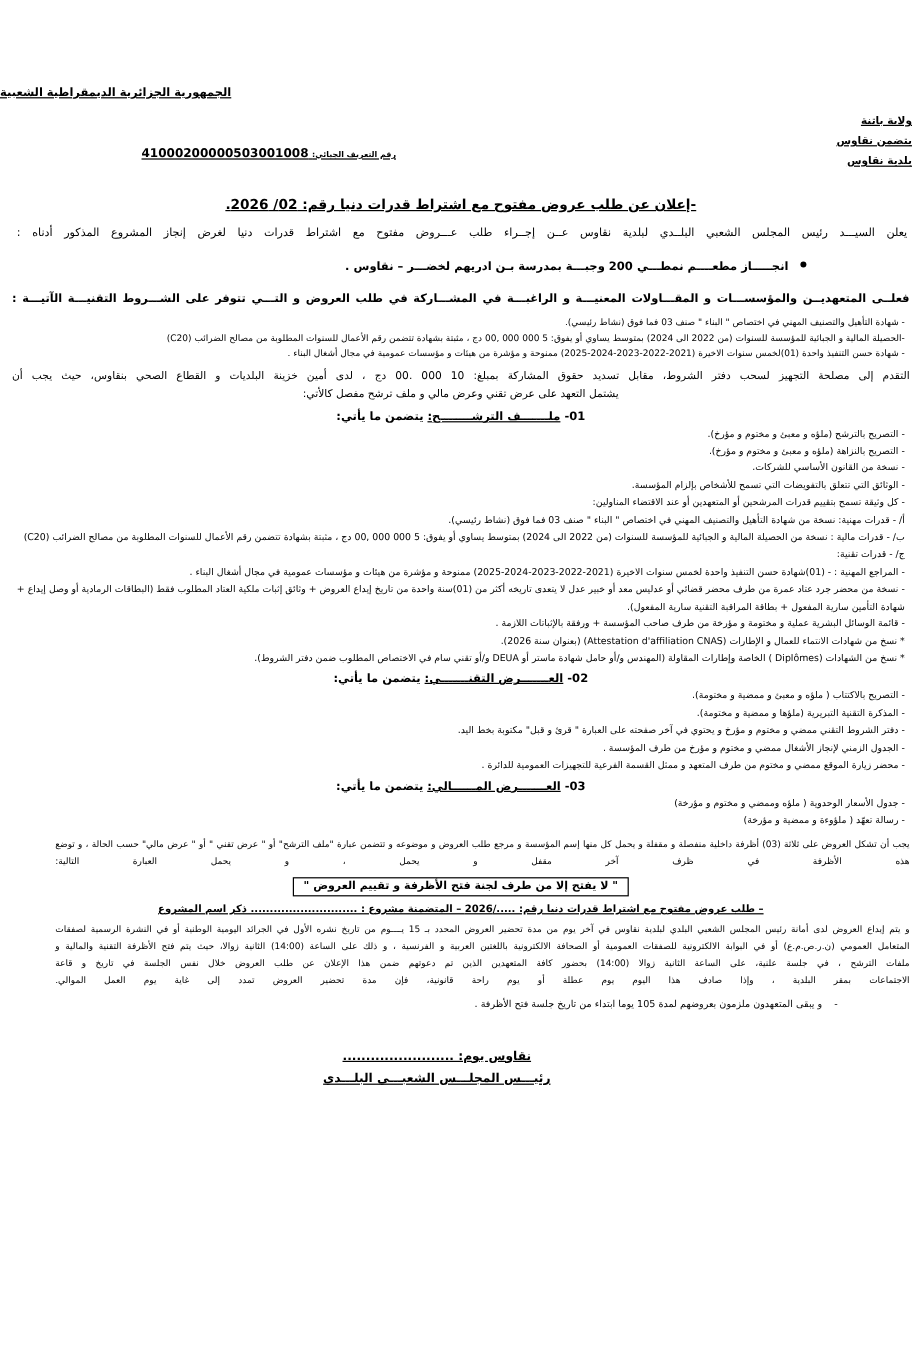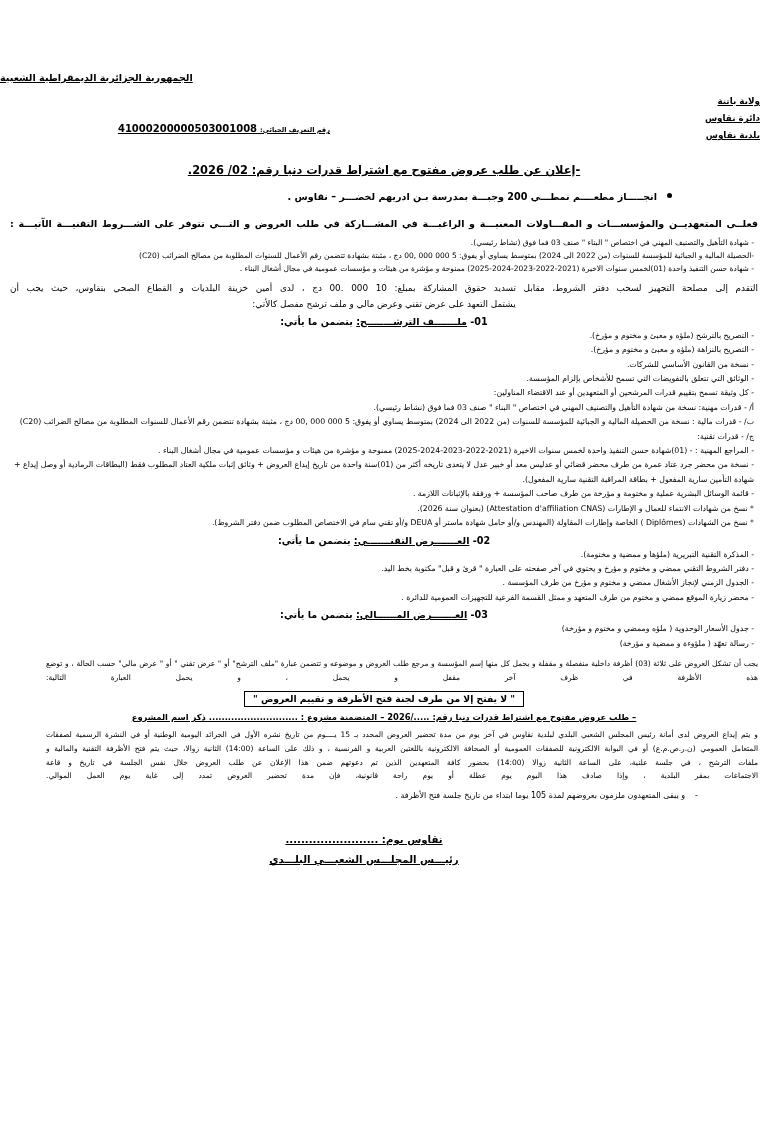--- a/index.html
+++ b/index.html
@@ -229,33 +229,34 @@
 
 <div class="page">
 
   <div class="republic rtl">
     <span>الجمهورية الجزائرية الديمقراطية الشعبية</span>
   </div>
 
   <div class="head-row">
     <div class="admin-block rtl">
       <div><span>ولاية باتنة</span></div>
-      <div><span>دائرة نقاوس</span></div>
+      <div><span>يتضمن نقاوس</span></div>
       <div><span>بلدية نقاوس</span></div>
     </div>
     <div class="nif-block rtl">
       <span class="nif-label">رقم التعريف الجبائي:</span>
       <span class="nif-value">41000200000503001008</span>
     </div>
   </div>
 
   <div class="main-title rtl">
     <span>-إعلان عن طلب عروض مفتوح مع اشتراط قدرات دنيا رقم: 02/ 2026.</span>
   </div>
 
+  <div class="intro rtl">يعلن السيـــد رئيس المجلس الشعبي البلــدي لبلدية نقاوس عــن إجــراء طلب عـــروض مفتوح مع اشتراط قدرات دنيا لغرض إنجاز المشروع المذكور أدناه :</div>
 
   <div class="project-line rtl">
     <span class="bullet"></span>
     <span class="project-text">انجـــــاز مطعــــم نمطـــي 200 وجبـــة بمدرسة بـن ادريهم لخضـــر – نقاوس .</span>
   </div>
 
   <div class="cond-intro rtl">فعلــى المتعهديــن والمؤسســـات و المقـــاولات المعنيـــة و الراغبـــة في المشـــاركة في طلب العروض و التـــي تتوفر على الشـــروط التقنيـــة الآتيـــة :</div>
 
   <div class="cond-list rtl">
     <div class="ln">- شهادة التأهيل والتصنيف المهني في اختصاص " البناء " صنف 03 فما فوق (نشاط رئيسي).</div>
@@ -286,20 +287,21 @@
     <div class="ln">* نسخ من شهادات الانتماء للعمال و الإطارات (Attestation d'affiliation CNAS) (بعنوان سنة 2026).</div>
     <div class="ln">* نسخ من الشهادات (Diplômes ) الخاصة وإطارات المقاولة (المهندس و/أو حامل شهادة ماستر أو DEUA و/أو تقني سام في الاختصاص المطلوب ضمن دفتر الشروط).</div>
   </div>
 
   <div class="sec-head rtl">
     <span class="num">02-</span>
     <span class="nm">العـــــــرض التقنـــــــي:</span>
     <span>يتضمن ما يأتي:</span>
   </div>
   <div class="sec-body rtl">
+    <div class="ln">- التصريح بالاكتتاب ( ملؤه و معبئ و ممضية و مختومة).</div>
     <div class="ln">- المذكرة التقنية التبريرية (ملؤها و ممضية و مختومة).</div>
     <div class="ln">- دفتر الشروط التقني ممضي و مختوم و مؤرخ و يحتوي في آخر صفحته على العبارة " قرئ و قبل" مكتوبة بخط اليد.</div>
     <div class="ln">- الجدول  الزمني لإنجاز الأشغال ممضي و مختوم و مؤرخ من طرف المؤسسة .</div>
     <div class="ln">- محضر زيارة الموقع ممضي و مختوم من طرف المتعهد و ممثل القسمة الفرعية للتجهيزات العمومية للدائرة .</div>
   </div>
 
   <div class="sec-head rtl">
     <span class="num">03-</span>
     <span class="nm">العـــــــرض المــــــالي:</span>
     <span>يتضمن ما يأتي:</span>

